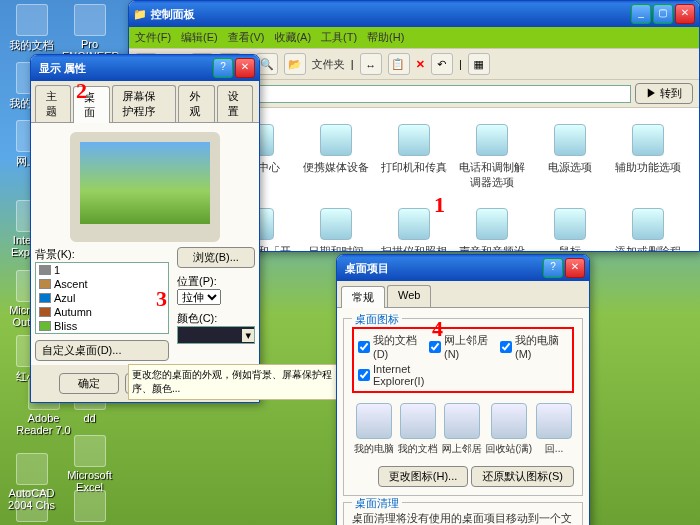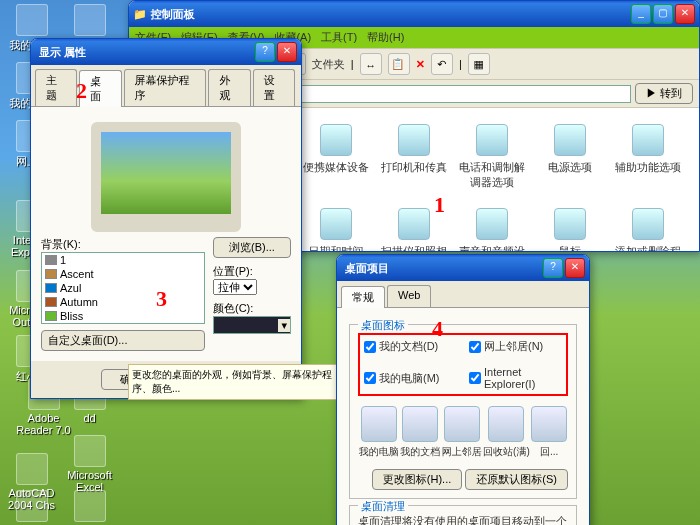--- a/index.html
+++ b/index.html
@@ -18,21 +18,21 @@
 .toolbar .lbl{color:#333}
 .content{background:#fff;padding:10px;flex:1;overflow:auto}
 .cpgrid{display:grid;grid-template-columns:repeat(7,1fr);gap:18px 8px;padding:6px}
 .cpitem{text-align:center;color:#333;font-size:10px}
 .cpitem .ci{width:32px;height:32px;margin:0 auto 4px;border:1px solid #9bc;border-radius:4px;background:linear-gradient(#dff,#9cd)}
 .redbox{border:2px solid red}
 .redmark{position:absolute;color:red;font-weight:bold;font-size:22px;font-family:"Comic Sans MS",cursive}
 .tabs{display:flex;border-bottom:1px solid #999;background:#ece9d8;padding:4px 4px 0}
 .tab{padding:3px 10px;border:1px solid #999;border-bottom:none;margin-right:2px;background:#ece9d8;border-radius:3px 3px 0 0}
 .tab.active{background:#fcfcfa;position:relative;top:1px}
-.dlgbody{background:#fcfaf5;padding:10px}
+.dlgbody{background:#fcfaf5;padding:4px}
 .monitor{width:150px;height:110px;margin:5px auto;border:10px solid #dcd8c8;border-bottom-width:18px;border-radius:6px;background:linear-gradient(#6ab0f0 0%,#97d060 60%,#5e9e2e 100%)}
 .listbox{border:1px solid #7a9;background:#fff;height:72px;overflow:auto;font-size:10px}
 .listbox div{padding:1px 3px;display:flex;align-items:center;gap:3px}
 .listbox .sw{width:12px;height:10px;border:1px solid #888}
 .btn{border:1px solid #888;background:#ece9d8;padding:2px 10px;border-radius:4px;min-width:60px;text-align:center}
 .btnrow{display:flex;justify-content:flex-end;gap:6px;padding:8px}
 .group{border:1px solid #bbb;margin:6px 2px;padding:8px;position:relative}
 .group>.gl{position:absolute;top:-7px;left:8px;background:#fcfaf5;padding:0 3px;color:#06c}
 .chk{display:flex;align-items:center;gap:3px;color:#333}
 .chk input{width:12px;height:12px}
@@ -187,21 +187,21 @@
           <div>鼠标</div>
         </div>
         <div class="cpitem ">
           <div class="ci"></div>
           <div>添加或删除程序</div>
         </div>
       </div>
   </div>
 </div>
 
-<div class="window" style="left:30px;top:38px;width:272px">
+<div class="window" style="left:30px;top:54px;width:230px">
   <div class="titlebar">
     <span class="ti">显示 属性</span>
     <div class="winbtn">?</div>
     <div class="winbtn close">✕</div>
   </div>
   <div class="tabs" id="disptabs">
       <div class="tab ">主题</div>
       <div class="tab active redbox">桌面</div>
       <div class="tab ">屏幕保护程序</div>
       <div class="tab ">外观</div>
@@ -250,21 +250,21 @@
     <div class="winbtn">?</div>
     <div class="winbtn close">✕</div>
   </div>
   <div class="tabs" id="ditabs">
       <div class="tab active">常规</div>
       <div class="tab ">Web</div>
     </div>
   <div class="dlgbody">
     <div class="group">
       <span class="gl">桌面图标</span>
-      <div class="redbox" style="padding:4px;display:grid;grid-template-columns:1fr 1fr;gap:12px" id="chkgrid">
+      <div class="redbox" style="padding:4px;display:grid;grid-template-columns:1fr 1fr 1fr;gap:3px" id="chkgrid">
           <label class="chk"><input type="checkbox" checked="" style=""> 我的文档(D)</label>
           <label class="chk"><input type="checkbox" checked="" style=""> 网上邻居(N)</label>
           <label class="chk"><input type="checkbox" checked="" style=""> 我的电脑(M)</label>
           <label class="chk"><input type="checkbox" checked="" style=""> Internet Explorer(I)</label>
         </div>
       <div class="iconrow" id="iconrow">
           <div class="it"><div class="ib"></div>我的电脑</div>
           <div class="it"><div class="ib"></div>我的文档</div>
           <div class="it"><div class="ib"></div>网上邻居</div>
           <div class="it"><div class="ib"></div>回收站(满)</div>

